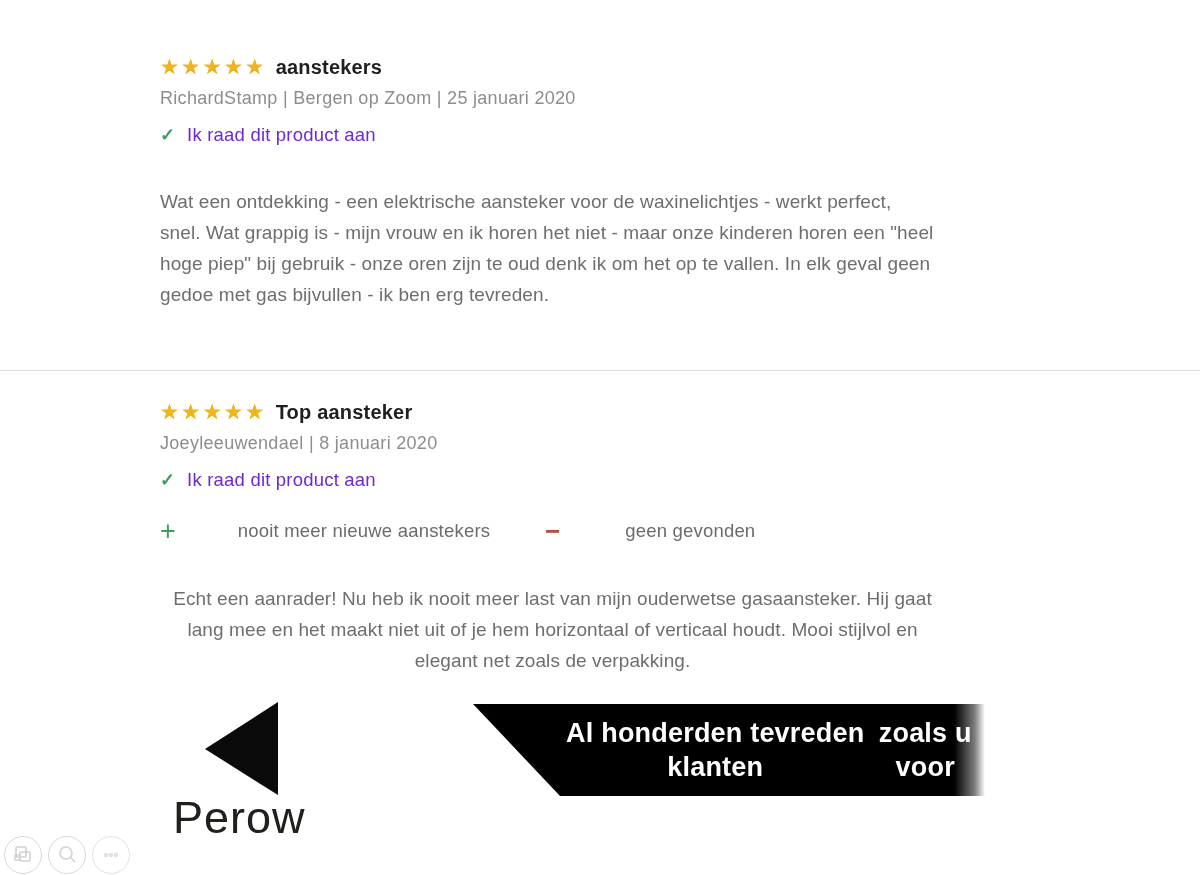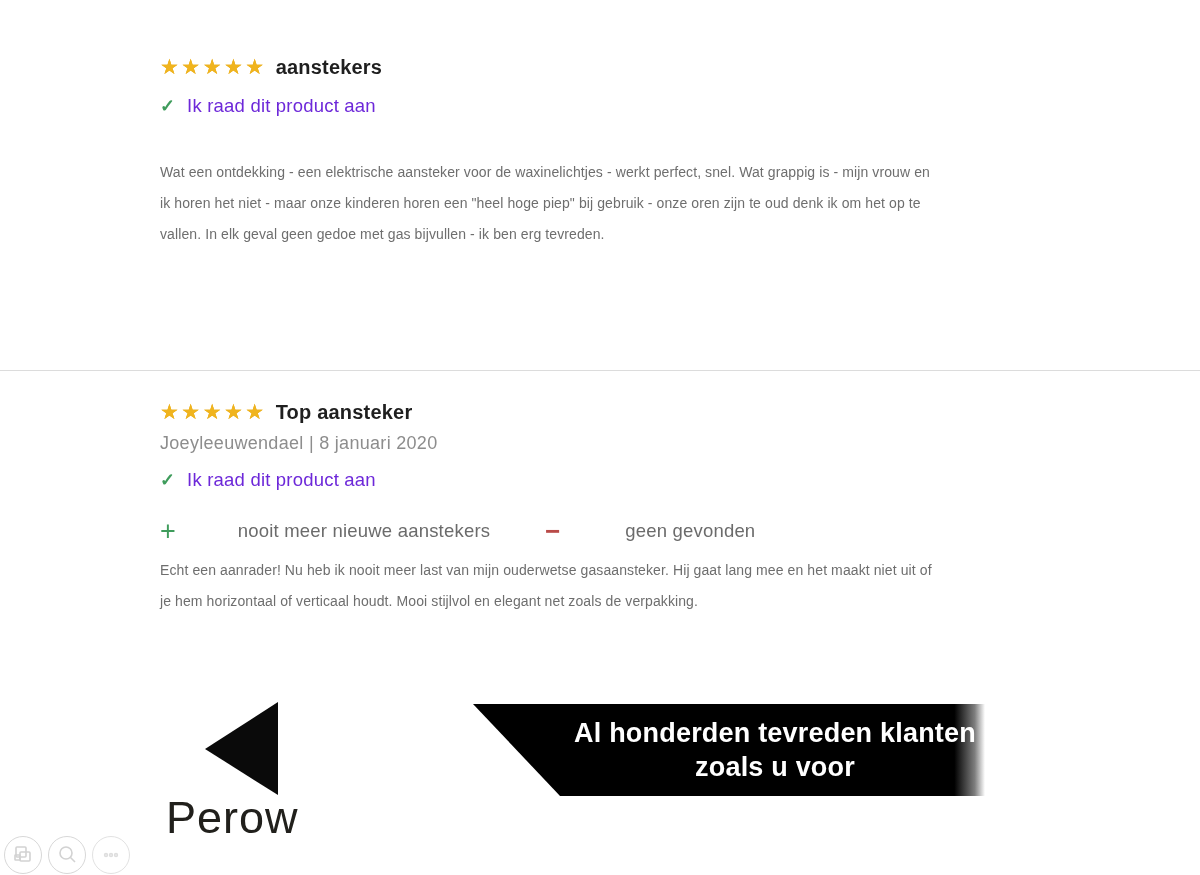--- a/index.html
+++ b/index.html
@@ -23,60 +23,61 @@
   .check-icon { color: #3f9c5c; font-size: 18px; font-weight: 700; }
   .recommend-text { color: #6d28d9; font-size: 18.5px; letter-spacing: 0.2px; }
 
   .proscons { margin-top: 29px; display: flex; align-items: center; height: 24px; }
   .pro { display: flex; align-items: center; gap: 14px; width: 385px; }
   .con { display: flex; align-items: center; gap: 17px; }
   .plus-icon { color: #3f9c5c; font-size: 27px; font-weight: 400; line-height: 22px; }
   .minus-icon { color: #b94a48; font-size: 26px; font-weight: 700; line-height: 20px; }
   .procon-text { color: #6b6b6b; font-size: 18.5px; letter-spacing: 0.2px; margin-left: 48px; }
 
-  .review-body { color: #6e6e6e; font-size: 14px; line-height: 31px; letter-spacing: 0.1px; }
+  .review-body { color: #6e6e6e; font-size: 19px; line-height: 31px; letter-spacing: 0.1px; }
   .review-1 .review-body { margin-top: 41px; max-width: 775px; }
-  .review-2 .review-body { margin-top: 12px; max-width: 785px; }
+  .review-2 .review-body { margin-top: 40px; max-width: 785px; text-align: center; }
 
   .divider { position: absolute; top: 370px; left: 0; width: 1200px; height: 0;
     border-top: 1px solid #dcdcdc; }
 
   
   .arrow-left { position: absolute; left: 205px; top: 702px; width: 0; height: 0;
     border-top: 47px solid transparent; border-bottom: 46px solid transparent;
     border-right: 73px solid #0a0a0a; }
 
   .banner { position: absolute; left: 473px; top: 704px; width: 512px; height: 92px;
     background: linear-gradient(90deg, #000 0%, #000 94%, rgba(20,20,20,0.55) 98%, rgba(60,60,60,0) 100%);
     clip-path: polygon(0 0, 100% 0, 100% 100%, 17% 100%);
-    display: flex; flex-direction: column; justify-content: center; align-items: center;
+    display: flex; flex-direction: row; justify-content: center; align-items: center;
     padding-left: 92px; }
   .banner-line { color: #ffffff; font-size: 27px; font-weight: 700; line-height: 34px;
     letter-spacing: 0.2px; text-align: center; }
 
-  .brand-logo { position: absolute; left: 166px; top: 792px; font-size: 45px; font-weight: 500;
+  .brand-logo { position: absolute; left: 173px; top: 792px; font-size: 45px; font-weight: 500;
     color: #21201c; letter-spacing: 1px; }
 
   .corner-icons { position: absolute; left: 4px; top: 836px; display: flex; gap: 6px; }
   .icon-circle { width: 38px; height: 38px; border-radius: 50%; border: 1.5px solid #d8d8d8;
     display: flex; align-items: center; justify-content: center; background: #fff; }
   .icon-circle svg { stroke: #d2d2d2; fill: none; stroke-width: 1.6; }
   .icon-circle.faint { border-color: #e2e2e2; }
   .icon-circle.faint svg { stroke: #dedede; }
 </style>
 </head>
 <body>
 
 <div class="page">
 
   <section class="review review-1">
     <div class="review-header">
       <span class="stars">★★★★★</span>
       <span class="review-title">aanstekers</span>
     </div>
+    <div class="byline">RichardStamp | Bergen op Zoom | 25 januari 2020</div>
     <div class="recommend">
       <span class="check-icon">✓</span>
       <span class="recommend-text">Ik raad dit product aan</span>
     </div>
     <p class="review-body">Wat een ontdekking - een elektrische aansteker voor de waxinelichtjes - werkt perfect, snel. Wat grappig is - mijn vrouw en ik horen het niet - maar onze kinderen horen een "heel hoge piep" bij gebruik - onze oren zijn te oud denk ik om het op te vallen. In elk geval geen gedoe met gas bijvullen - ik ben erg tevreden.</p>
   </section>
 
   <div class="divider"></div>
 
   <section class="review review-2">

